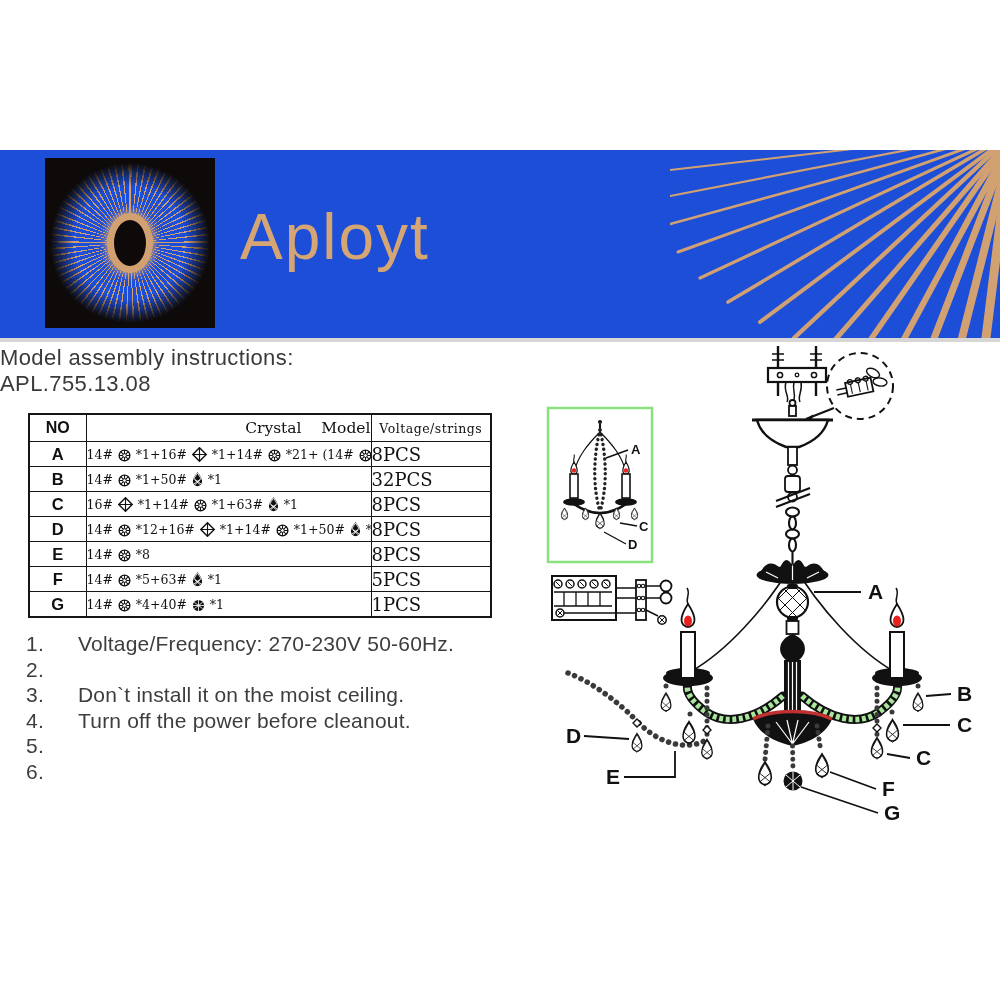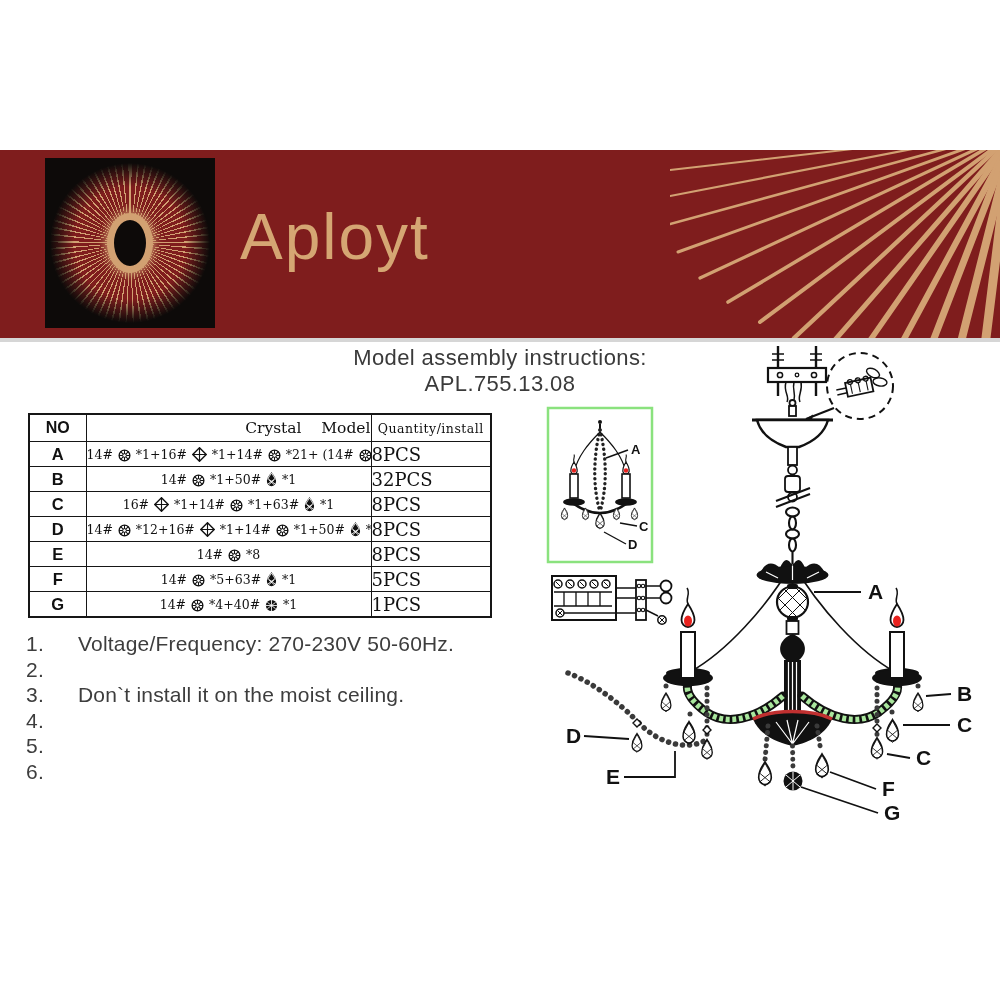--- a/index.html
+++ b/index.html
@@ -1,51 +1,51 @@
 <!DOCTYPE html>
 <html><head>
 <meta charset="utf-8">
 <style>
   html,body{margin:0;padding:0;}
   body{width:1000px;height:1000px;position:relative;background:#ffffff;
        font-family:"Liberation Sans",sans-serif;overflow:hidden;}
 
   
   .banner{position:absolute;left:0;top:150px;width:1000px;height:188px;
-          background:#7f1d1d;border-bottom:4px solid #d6d6d6;overflow:hidden;}
+          background:#1d4ed8;border-bottom:4px solid #d6d6d6;overflow:hidden;}
   .sunburst{position:absolute;left:45px;top:8px;width:170px;height:170px;}
   .sun-rays{position:absolute;inset:0;border-radius:50%;
             background:repeating-conic-gradient(#d2a172 0deg 1.3deg, rgba(0,0,0,0) 1.3deg 5.2deg);}
   .sun-fade{position:absolute;inset:0;
             background:radial-gradient(circle, rgba(13,10,9,0) 0 56px, #0d0a09 80px);}
   .sun-core{position:absolute;left:50%;top:50%;width:32px;height:46px;
             transform:translate(-50%,-50%);background:#0d0a09;border-radius:50%;
             border:7px solid #d2a172;box-shadow:0 0 9px 2px rgba(210,161,114,.85);}
   .brand{position:absolute;left:240px;top:50px;color:#d5a673;font-size:64px;
          font-weight:300;letter-spacing:2px;font-family:"Liberation Sans",sans-serif;}
   .fan{position:absolute;right:0;top:0;}
 
   
-  .title{position:absolute;left:0;top:345px;width:1000px;text-align:center;
+  .title{position:absolute;left:0;top:345px;width:1000px;
          color:#3a3a3a;font-size:22px;line-height:26px;letter-spacing:.4px;font-weight:500;}
 
   
   .ctable{position:absolute;left:28px;top:413px;border-collapse:collapse;
           table-layout:fixed;width:462px;border:2.5px solid #161616;color:#111;}
   .ctable th,.ctable td{border:1.6px solid #161616;padding:0;overflow:hidden;}
   .ctable th{height:26px;}
   .ctable td{height:24px;}
   .col-no{width:57px;}
   .col-model{width:285px;}
   .col-qty{width:120px;}
   .h-no{font:700 16px "Liberation Sans",sans-serif;text-align:center;margin-top:44px;}
   .h-model{font:15.5px "DejaVu Serif",serif;text-align:right;white-space:pre;}
   .h-qty{font:12.5px "DejaVu Serif",serif;text-align:center;letter-spacing:.5px;}
   .c-no{font:600 16.5px "Liberation Sans",sans-serif;text-align:center;}
-  .c-model{font:12.5px "DejaVu Serif",serif;padding-left:7px;white-space:nowrap;text-align:center;}
+  .c-model{font:12.5px "DejaVu Serif",serif;padding-left:7px;white-space:nowrap;}
   .c-qty{font:18px "DejaVu Serif",serif;text-align:left;}
   .ci{vertical-align:-3px;margin:0 1px;}
 
   
   .ins{position:absolute;left:26px;top:631px;width:452px;color:#3d3d3d;}
   .ins-row{display:grid;grid-template-columns:52px 400px;font-size:21px;line-height:25.5px;letter-spacing:.2px;}
   .ins-num{}
   .ins-text{}
 
   
@@ -91,21 +91,21 @@
 <table class="ctable">
   <colgroup>
       <col class="col-no">
       <col class="col-model">
       <col class="col-qty">
     </colgroup>
   <thead>
     <tr>
       <th class="h-no">NO</th>
       <th class="h-model">Crystal    Model</th>
-      <th class="h-qty">Quantity/install</th>
+      <th class="h-qty">Voltage/strings</th>
     </tr>
   </thead>
   <tbody>
       <tr>
         <td class="c-no">A</td>
         <td class="c-model"><span>14# </span><span><svg class="ci" viewBox="0 0 14 14" width="13" height="13">
               <circle cx="7" cy="7" r="5.8" fill="none" stroke="#111" stroke-width="1.4"></circle>
               <path d="M7 1.2 V12.8 M1.2 7 H12.8 M2.9 2.9 L11.1 11.1 M11.1 2.9 L2.9 11.1" stroke="#111" stroke-width="1.1"></path>
               <circle cx="7" cy="7" r="2" fill="#fff" stroke="#111" stroke-width="1"></circle>
             </svg></span><span> *1+16# </span><span><svg class="ci" viewBox="0 0 16 16" width="15" height="15">
@@ -211,20 +211,21 @@
     </div>
     <div class="ins-row">
       <div class="ins-num">2.</div>
     </div>
     <div class="ins-row">
       <div class="ins-num">3.</div>
       <div class="ins-text">Don`t install it on the moist ceiling.</div>
     </div>
     <div class="ins-row">
       <div class="ins-num">4.</div>
+      <div class="ins-text">Turn off the power before cleanout.</div>
     </div>
     <div class="ins-row">
       <div class="ins-num">5.</div>
     </div>
     <div class="ins-row">
       <div class="ins-num">6.</div>
     </div>
   </div>
 
 <svg class="diagram" width="460" height="530" viewBox="0 0 460 530">

